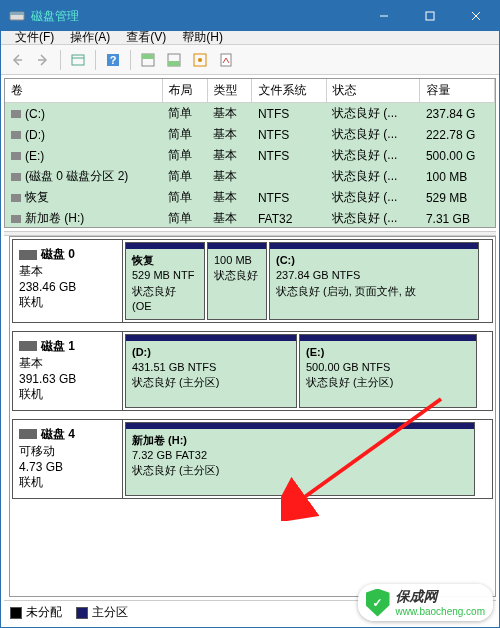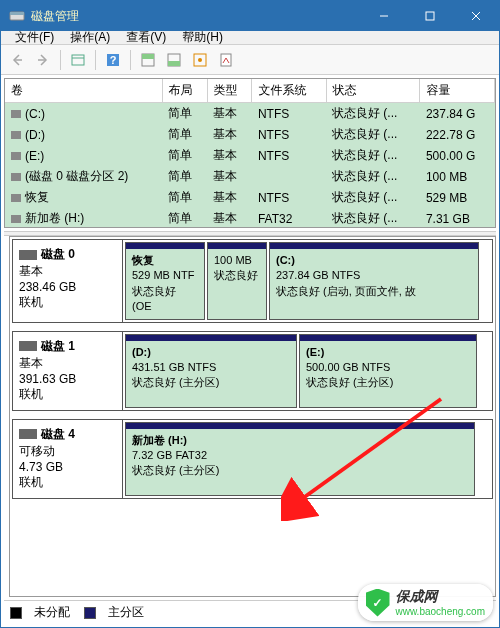--- a/index.html
+++ b/index.html
@@ -1,18 +1,18 @@
 <!DOCTYPE html>
 <html><head>
 <meta charset="utf-8">
 <style>
   * { box-sizing: border-box; }
   body { margin: 0; font-family: "Microsoft YaHei", "Segoe UI", sans-serif; font-size: 12px; background: #fff; }
   .window { width: 500px; height: 628px; border: 1px solid #2a6fb0; background: #fff; position: relative; display: flex; flex-direction: column; overflow: hidden; }
-  .titlebar { height: 30px; background: #2a6fb0; color: #fef9c3; display: flex; align-items: center; padding-left: 8px; }
+  .titlebar { height: 30px; background: #2a6fb0; color: #5eead4; display: flex; align-items: center; padding-left: 8px; }
   .titlebar-icon { width: 16px; height: 16px; margin-right: 6px; display: flex; align-items: center; justify-content: center; }
   .title-text { flex: 1; }
   .win-btns { display: flex; height: 100%; }
   .win-btn { width: 46px; display: flex; align-items: center; justify-content: center; color: #fff; }
   .menubar { height: 14px; background: #f0f0f0; display: flex; align-items: center; padding-left: 6px; border-bottom: 1px solid #d0d0d0; }
   .menuitem { padding: 2px 8px; }
   .toolbar { height: 30px; background: #f8f8f8; border-bottom: 1px solid #d0d0d0; display: flex; align-items: center; padding: 0 4px; gap: 2px; }
   .tool-btn { width: 24px; height: 24px; display: flex; align-items: center; justify-content: center; border: 1px solid transparent; }
   .tool-btn.disabled { opacity: 0.4; }
   .sep { width: 1px; height: 20px; background: #ccc; margin: 0 3px; }
@@ -28,21 +28,21 @@
   .disk-row { display: flex; border: 1px solid #555; margin-bottom: 8px; min-height: 80px; }
   .disk-label { width: 110px; padding: 6px; background: #fff; border-right: 1px solid #555; }
   .disk-label .disk-icon { display: inline-block; width: 18px; height: 10px; background: #666; margin-right: 4px; vertical-align: middle; }
   .disk-label .name { font-weight: bold; }
   .disk-parts { flex: 1; display: flex; padding: 1px; position: relative; }
   .part-stripe { height: 6px; background: #1a1a6a; }
   .part-block { border: 1px solid #555; margin: 1px; background: #c8e6d0; display: flex; flex-direction: column; }
   .part-inner { padding: 4px 6px; flex: 1; font-size: 11px; line-height: 1.4; overflow: hidden; }
   .part-inner b { font-weight: bold; }
   .legend { height: 24px; background: #fff; border-top: 1px solid #ccc; display: flex; align-items: center; padding-left: 6px; gap: 14px; margin: 0 3px 3px 3px; }
-  .legend-item { display: flex; align-items: center; gap: 12px; }
+  .legend-item { display: flex; align-items: center; gap: 4px; }
   .swatch { width: 12px; height: 12px; border: 1px solid #555; }
   .swatch.unalloc { background: #000; }
   .swatch.primary { background: #1a1a6a; }
   .arrow-overlay { position: absolute; pointer-events: none; z-index: 50; }
   .footer-badge { position: absolute; bottom: 6px; right: 6px; display: flex; align-items: center; gap: 6px; background: rgba(255,255,255,0.95); padding: 4px 8px; border-radius: 16px; box-shadow: 0 1px 4px rgba(0,0,0,0.3); z-index: 60; }
   .footer-badge .shield { width: 24px; height: 28px; background: #2fbf4a; clip-path: polygon(50% 0, 100% 15%, 100% 60%, 50% 100%, 0 60%, 0 15%); display: flex; align-items: center; justify-content: center; color: #fff; font-weight: bold; }
   .footer-badge .bname { font-weight: bold; color: #333; font-size: 14px; font-style: italic; }
   .footer-badge .burl { font-size: 10px; color: #2fbf4a; text-align: right; }
 </style>
 </head>

